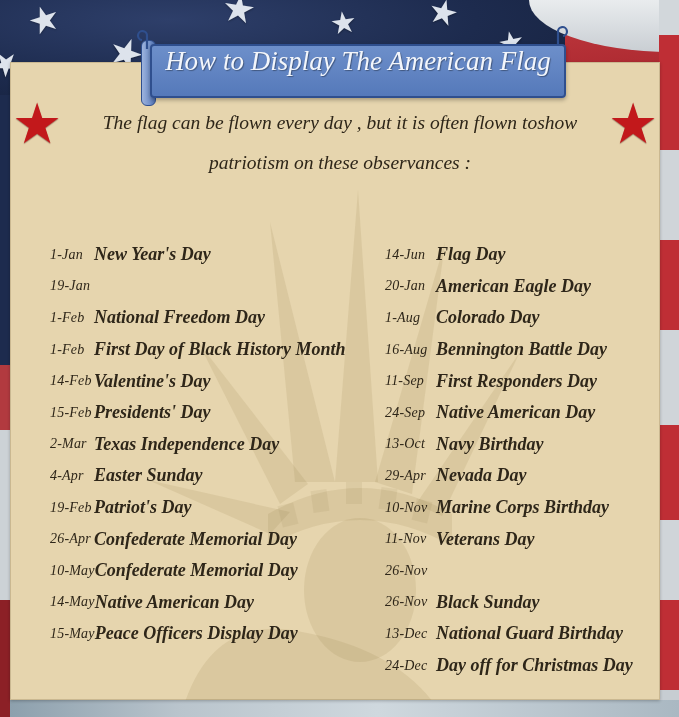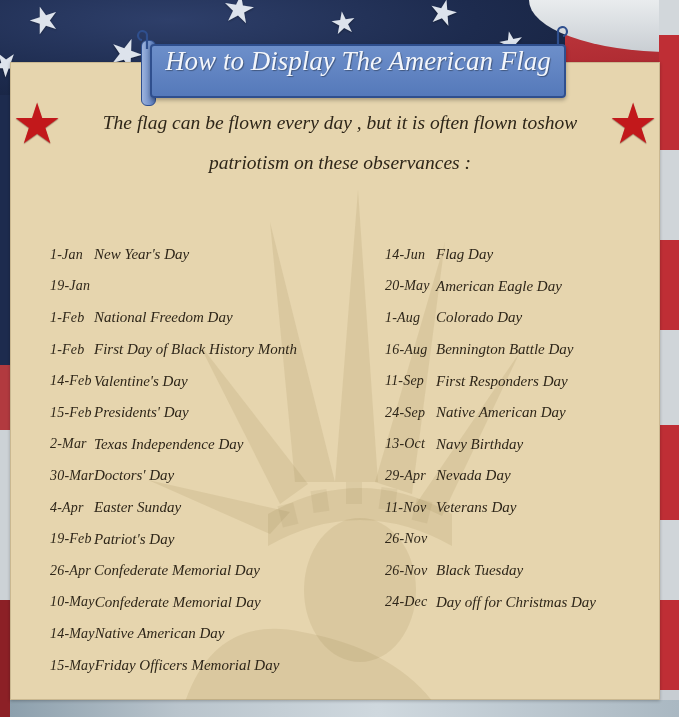--- a/index.html
+++ b/index.html
@@ -74,21 +74,21 @@
   
   .col{position:absolute;top:207px;z-index:3;margin-top:32px;}
   .col-left{left:50px;width:320px;}
   .col-right{left:385px;width:285px;}
   .row{height:31.6px;display:flex;align-items:center;}
   .date{
     font-style:italic;font-size:14px;color:#2e2619;min-width:44px;
     flex:0 0 auto;letter-spacing:.2px;
   }
   .col-right .date{min-width:51px;}
-  .name{font-style:italic;font-size:15px;color:#2e2619;white-space:nowrap;}
+  .name{font-style:italic;font-size:18px;color:#2e2619;white-space:nowrap;font-weight:bold;}
 </style>
 </head>
 <body>
 
 <div class="stage">
 
   <div class="flag-canton">
     <span class="canton-star" style="left:28px;top:2px;font-size:36px;transform:rotate(-18deg)">★</span>
     <span class="canton-star" style="left:108px;top:34px;font-size:40px;transform:rotate(20deg)">★</span>
     <span class="canton-star" style="left:-8px;top:48px;font-size:32px;transform:rotate(38deg)">★</span>
@@ -164,24 +164,20 @@
       </div>
       <div class="row">
         <span class="date">15-Feb</span>
         <span class="name">Presidents' Day</span>
       </div>
       <div class="row">
         <span class="date">2-Mar</span>
         <span class="name">Texas Independence Day</span>
       </div>
       <div class="row">
-        <span class="date">30-Mar</span>
-        <span class="name">Doctors' Day</span>
-      </div>
-      <div class="row">
         <span class="date">4-Apr</span>
         <span class="name">Easter Sunday</span>
       </div>
       <div class="row">
         <span class="date">19-Feb</span>
         <span class="name">Patriot's Day</span>
       </div>
       <div class="row">
         <span class="date">26-Apr</span>
         <span class="name">Confederate Memorial Day</span>
@@ -189,30 +185,30 @@
       <div class="row">
         <span class="date">10-May</span>
         <span class="name">Confederate Memorial Day</span>
       </div>
       <div class="row">
         <span class="date">14-May</span>
         <span class="name">Native American Day</span>
       </div>
       <div class="row">
         <span class="date">15-May</span>
-        <span class="name">Friday Officers Memorial Day</span>
+        <span class="name">Peace Officers Display Day</span>
       </div>
     </div>
   <div class="col col-right" id="list-right">
       <div class="row">
         <span class="date">14-Jun</span>
         <span class="name">Flag Day</span>
       </div>
       <div class="row">
-        <span class="date">20-May</span>
+        <span class="date">20-Jan</span>
         <span class="name">American Eagle Day</span>
       </div>
       <div class="row">
         <span class="date">1-Aug</span>
         <span class="name">Colorado Day</span>
       </div>
       <div class="row">
         <span class="date">16-Aug</span>
         <span class="name">Bennington Battle Day</span>
       </div>
@@ -226,29 +222,37 @@
       </div>
       <div class="row">
         <span class="date">13-Oct</span>
         <span class="name">Navy Birthday</span>
       </div>
       <div class="row">
         <span class="date">29-Apr</span>
         <span class="name">Nevada Day</span>
       </div>
       <div class="row">
+        <span class="date">10-Nov</span>
+        <span class="name">Marine Corps Birthday</span>
+      </div>
+      <div class="row">
         <span class="date">11-Nov</span>
         <span class="name">Veterans Day</span>
       </div>
       <div class="row">
         <span class="date">26-Nov</span>
       </div>
       <div class="row">
         <span class="date">26-Nov</span>
-        <span class="name">Black Tuesday</span>
+        <span class="name">Black Sunday</span>
+      </div>
+      <div class="row">
+        <span class="date">13-Dec</span>
+        <span class="name">National Guard Birthday</span>
       </div>
       <div class="row">
         <span class="date">24-Dec</span>
         <span class="name">Day off for Christmas Day</span>
       </div>
     </div>
 
 </div>
 
 </body></html>

